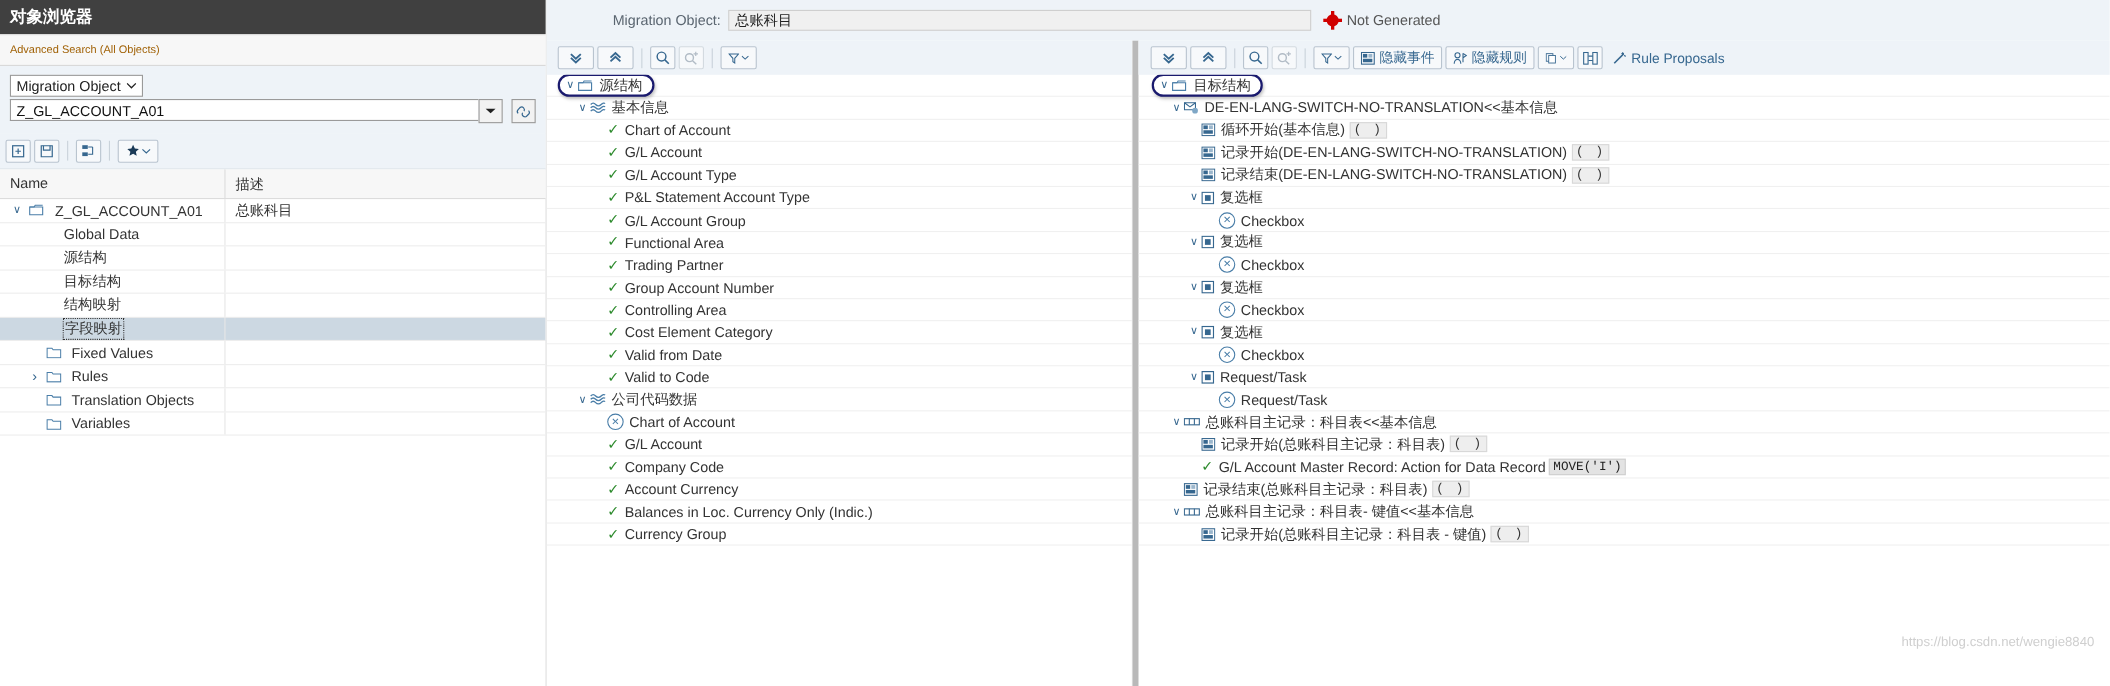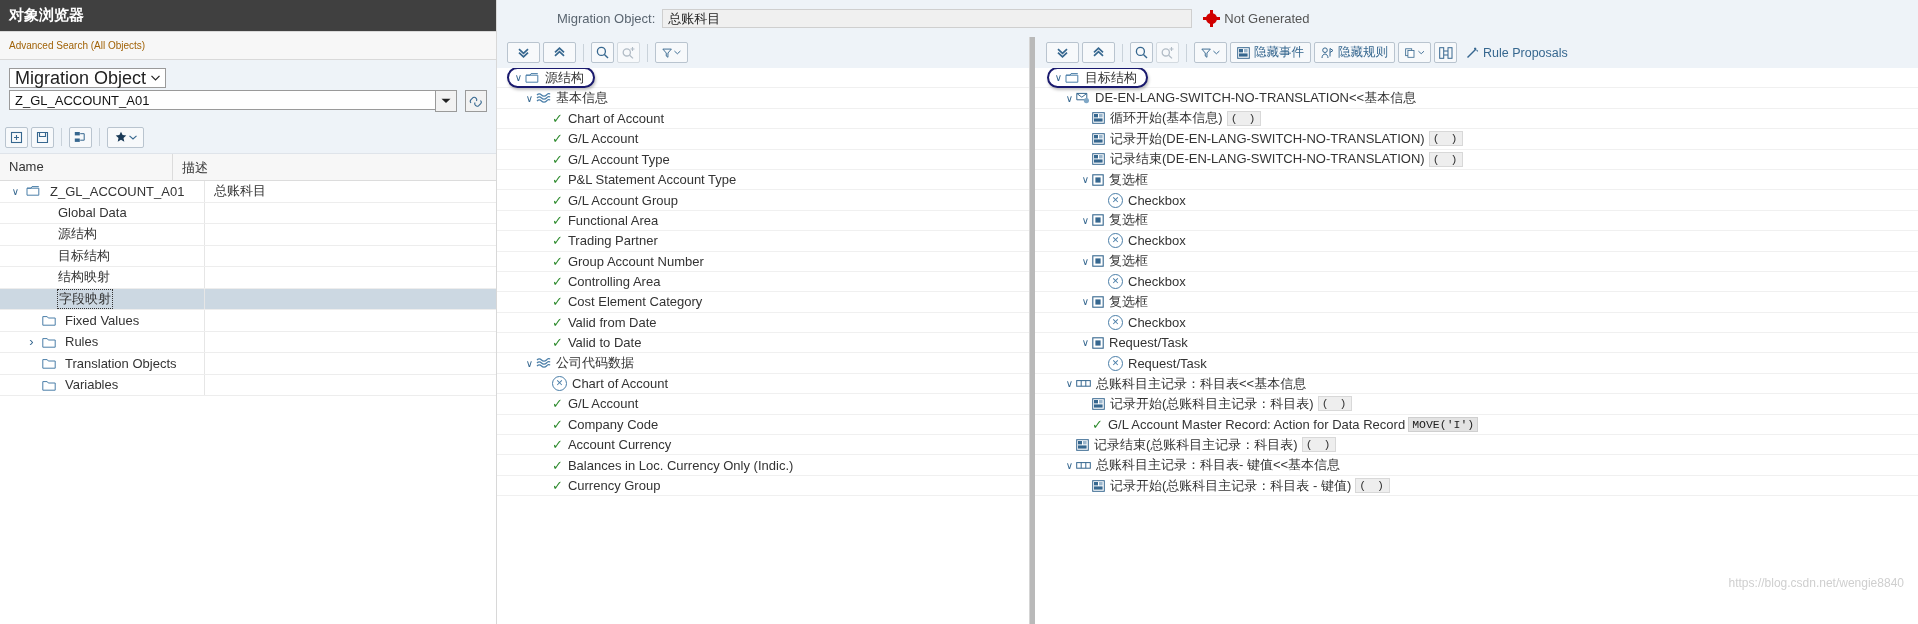--- a/index.html
+++ b/index.html
@@ -13,36 +13,36 @@
   
   .left{width:497px;height:624px;background:#fff;border-right:1px solid #d8d8d8;
         display:flex;flex-direction:column;box-sizing:border-box;}
   .left-title{height:31px;background:#404040;color:#fff;display:flex;align-items:center;
               padding:0 9px;font-size:15px;font-weight:bold;box-sizing:border-box;}
   .left-search{height:29px;background:#f7f7f7;border:1px solid #d9d9d9;border-left:none;border-right:none;
                display:flex;align-items:center;padding:0 9px;color:#a16207;font-size:10px;box-sizing:border-box;}
   .left-filterbar{background:#eef3f8;padding:8px 9px 9px 9px;box-sizing:border-box;}
   .sel-row{display:flex;}
   .sel-box{border:1px solid #9a9a9a;background:#fff;height:18px;display:inline-flex;align-items:center;
-           padding:0 5px;font-size:18px;color:#222;gap:5px;}
+           padding:0 5px;font-size:13px;color:#222;gap:5px;}
   .input-row{display:flex;margin-top:2px;}
   .txt-input{flex:1;border:1px solid #9a9a9a;border-right:none;background:#fff;height:20px;
              display:flex;align-items:center;padding:0 5px;font-size:13px;color:#111;box-sizing:border-box;}
   .dd-btn{width:22px;height:22px;border:1px solid #9a9a9a;background:#f2f2f2;
           display:flex;align-items:center;justify-content:center;box-sizing:border-box;}
   .gap-btn{width:22px;height:22px;border:1px solid #9a9a9a;background:#f2f2f2;margin-left:8px;
            display:flex;align-items:center;justify-content:center;box-sizing:border-box;font-size:12px;color:#345;}
   .left-toolbar{height:33px;background:#eef3f8;border-bottom:1px solid #dfe4ea;display:flex;align-items:center;
                 padding:0 5px;gap:3px;box-sizing:border-box;}
   .tbtn{width:23px;height:21px;border:1px solid #b9c4cf;background:#f7f9fb;border-radius:2px;
         display:flex;align-items:center;justify-content:center;color:#36678f;box-sizing:border-box;}
   .tbtn.wide{width:37px;gap:2px;}
   .tsep{width:1px;height:18px;background:#c9d2da;margin:0 4px;}
   .tbl-head{display:flex;height:26px;background:#f7f7f7;border-bottom:1px solid #dcdcdc;font-size:13px;color:#333;}
-  .tbl-head .c1{width:173px;box-sizing:border-box;padding:5px 0 0 9px;border-right:1px solid #dcdcdc;}
+  .tbl-head .c1{width:205px;box-sizing:border-box;padding:5px 0 0 9px;border-right:1px solid #dcdcdc;}
   .tbl-head .c2{flex:1;box-sizing:border-box;padding:5px 0 0 9px;}
   .rows{flex:1;overflow:hidden;}
   .row{display:flex;height:20.5px;border-bottom:1px solid #ededed;font-size:13px;color:#333;align-items:center;}
   .row.sel{background:#ccd8e2;}
   .row .c1{width:205px;box-sizing:border-box;padding-left:9px;border-right:1px solid #e6e6e6;height:100%;
            display:flex;align-items:center;gap:4px;}
   .row .c2{flex:1;box-sizing:border-box;padding-left:9px;}
   .focusbox{outline:1px dotted #333;padding:0 1px;}
 
   
@@ -411,21 +411,21 @@
               <span style="display: inline-flex; align-items: center;">
                 <span class="arr blank">&nbsp;</span>
                 <span class="chk">✓</span>
                 <span>Valid from Date</span>
               </span>
             </div>
             <div class="tnode" style="padding-left: 42px;">
               <span style="display: inline-flex; align-items: center;">
                 <span class="arr blank">&nbsp;</span>
                 <span class="chk">✓</span>
-                <span>Valid to Date</span>
+                <span>Valid to Code</span>
               </span>
             </div>
             <div class="tnode" style="padding-left: 26px;">
               <span style="display: inline-flex; align-items: center;">
                 <span class="arr">∨</span>
                 <span class="ico">
                   <svg width="15" height="12" viewBox="0 0 15 12">
                     <path d="M1 3c1.5-1.6 3-1.6 4.5 0S9 4.6 10.5 3 13.5 1.4 14 2.2" stroke="#4a7ea8" stroke-width="1.2" fill="none"></path>
                     <path d="M1 6c1.5-1.6 3-1.6 4.5 0S9 7.6 10.5 6 13.5 4.4 14 5.2" stroke="#4a7ea8" stroke-width="1.2" fill="none"></path>
                     <path d="M1 9c1.5-1.6 3-1.6 4.5 0S9 10.6 10.5 9 13.5 7.4 14 8.2" stroke="#4a7ea8" stroke-width="1.2" fill="none"></path>

